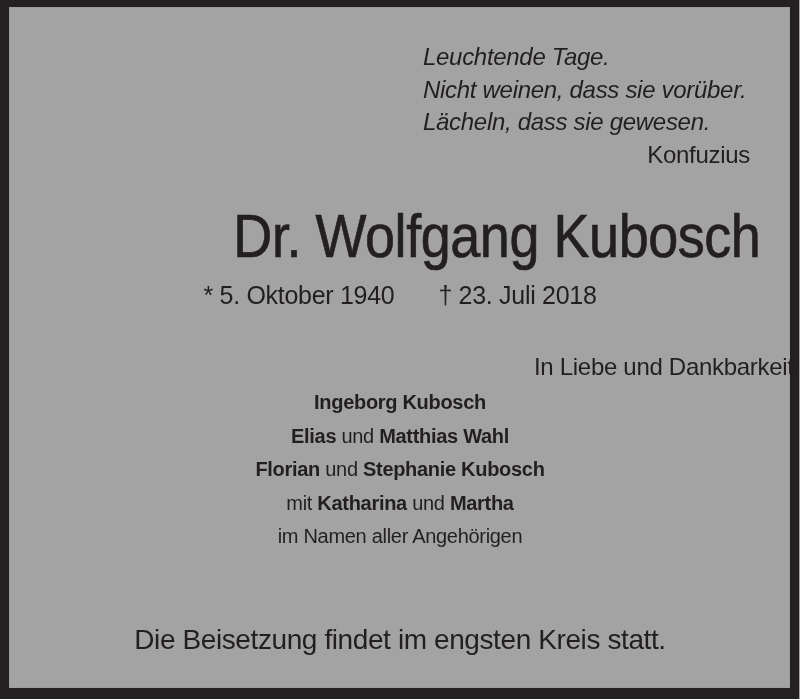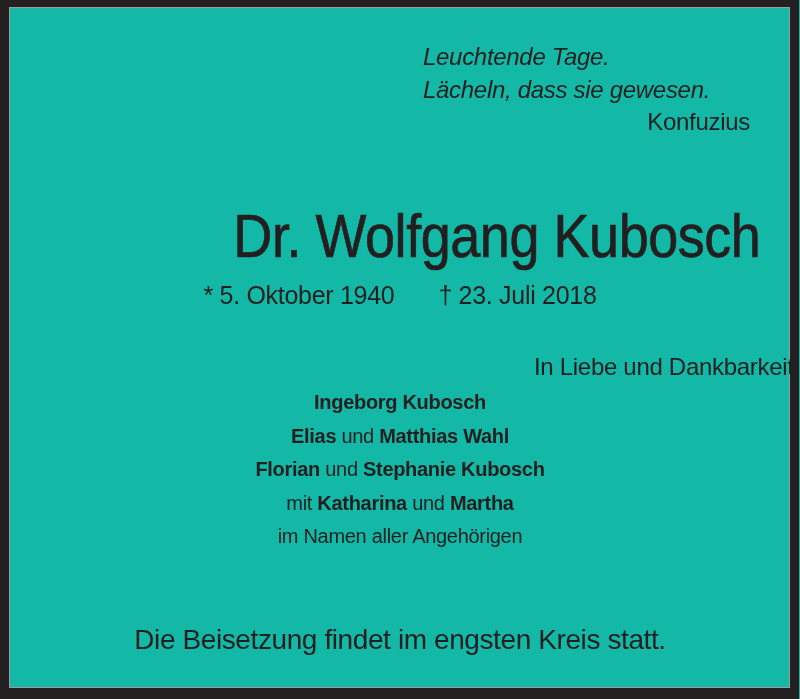--- a/index.html
+++ b/index.html
@@ -6,21 +6,21 @@
   body {
     width: 800px; height: 699px;
     background: #ffffff;
     font-family: "Liberation Sans", sans-serif;
     color: #231f20;
     overflow: hidden;
   }
   .page {
     position: relative;
     width: 800px; height: 699px;
-    background: #14b8a6;
+    background: #a3a3a3;
   }
   
   .frame {
     position: absolute;
     top: 0; left: 0; right: 1px; bottom: 0;
     border-style: solid;
     border-color: #242021;
     border-width: 7px 9px 11px 9px;
     box-sizing: border-box;
     pointer-events: none;
@@ -89,20 +89,21 @@
 <body>
 
 <div class="page">
 
   <div class="frame">
     <div class="inner-line"></div>
   </div>
 
   <div class="textblock quote">
     <div class="qline">Leuchtende Tage.</div>
+    <div class="qline">Nicht weinen, dass sie vorüber.</div>
     <div class="qline">Lächeln, dass sie gewesen.</div>
     <div class="attribution">Konfuzius</div>
   </div>
 
   <h1 class="textblock title">
     <span class="title-inner">Dr. Wolfgang Kubosch</span>
   </h1>
 
   <div class="textblock dates">
     <span>* 5. Oktober 1940</span>

